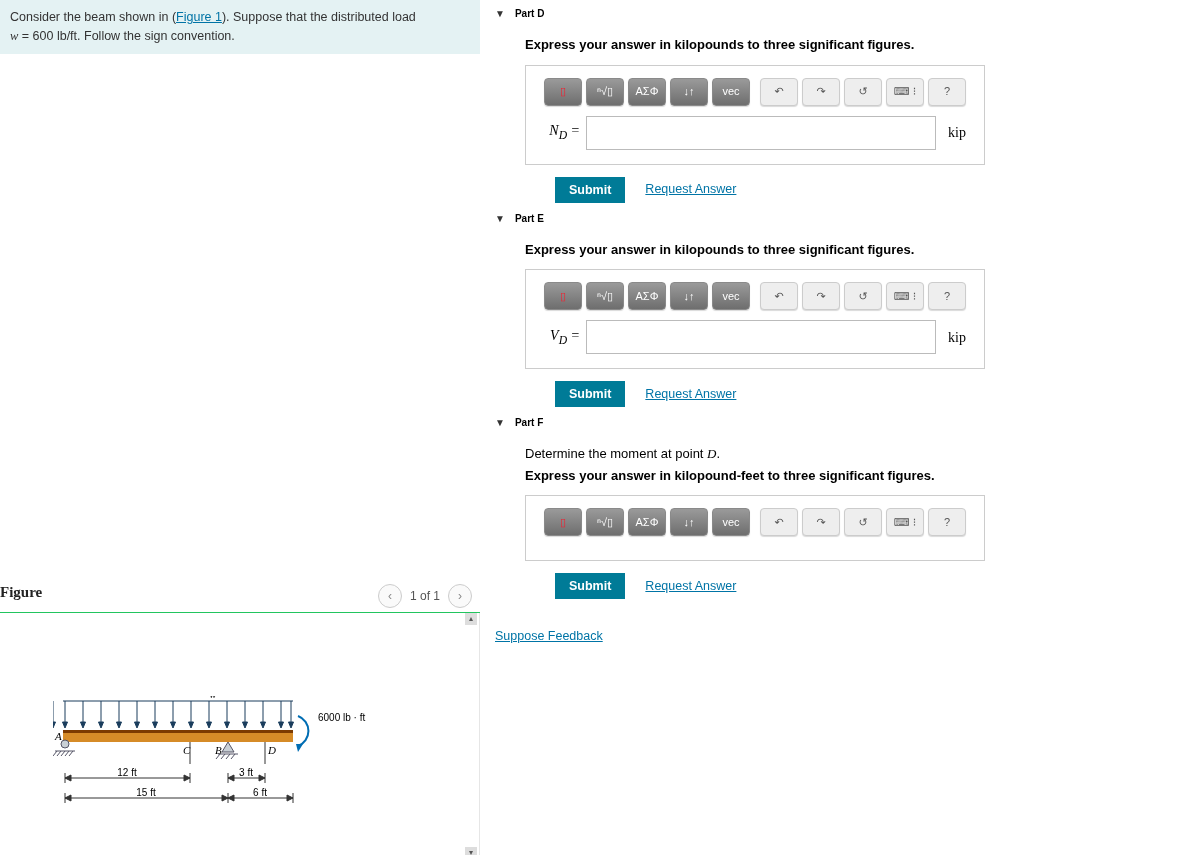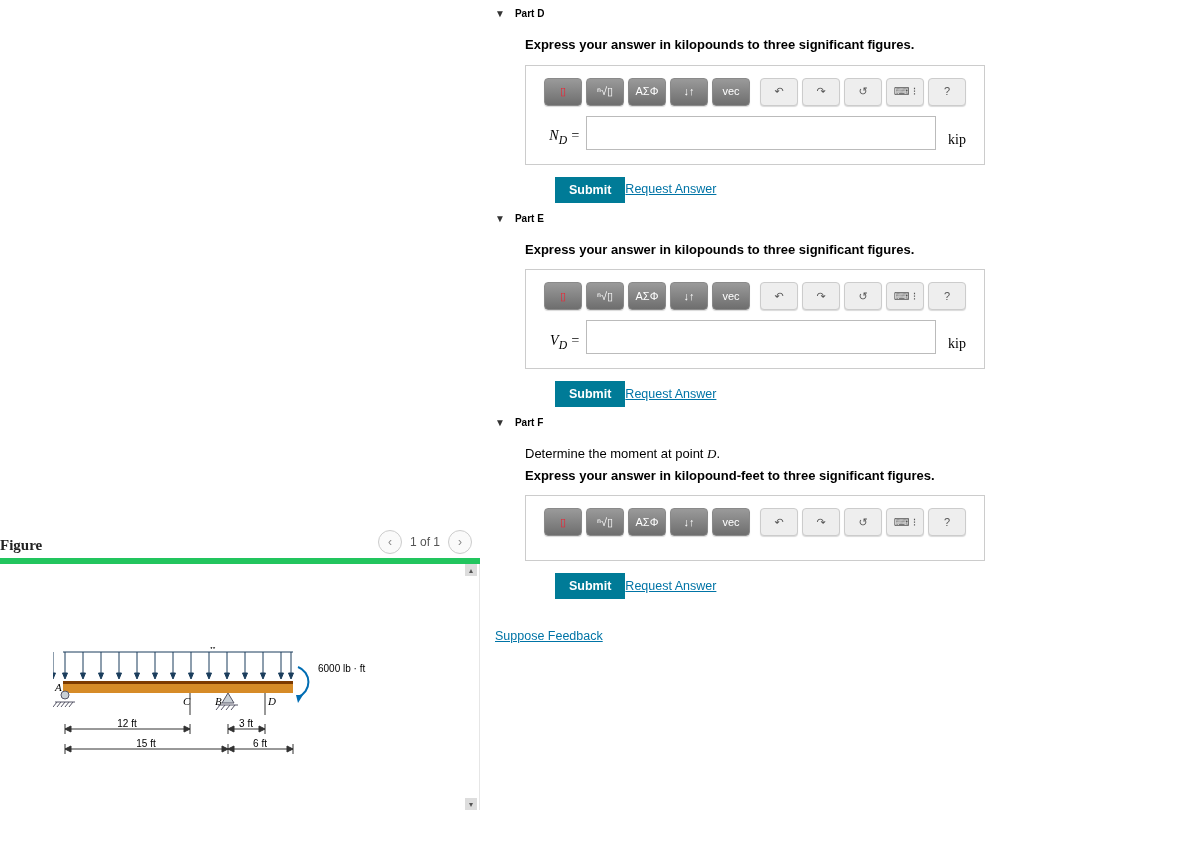--- a/index.html
+++ b/index.html
@@ -3,21 +3,21 @@
 <meta charset="utf-8">
 <style>
 html,body{margin:0;padding:0;font-family:Arial,Helvetica,sans-serif;font-size:12px;color:#333;background:#fff;width:1195px}
 .page{display:flex;padding:0}
 .left-col{width:480px;box-sizing:border-box}
 .right-col{width:715px;box-sizing:border-box;padding-left:15px}
 .problem-statement{background:#e4f2f3;padding:8px 10px;font-size:12.5px;line-height:1.5}
 .problem-statement a{color:#0074a6;text-decoration:underline}
 .problem-statement .var{font-style:italic;font-family:'Times New Roman',serif}
 .figure-section{margin-top:530px}
-.figure-header{display:flex;justify-content:space-between;align-items:flex-end;border-bottom:6px solid #22c55e;padding:0 8px 4px 0}
+.figure-header{display:flex;justify-content:space-between;align-items:flex-start;border-bottom:1px solid #22c55e;padding:0 8px 4px 0}
 .figure-title{font-family:'Times New Roman',serif;font-size:15px;font-weight:bold;color:#222}
 .figure-nav{display:flex;align-items:center;gap:8px;font-size:12px;color:#555}
 .nav-btn{width:22px;height:22px;border:1px solid #ccc;border-radius:50%;background:#fafafa;display:flex;align-items:center;justify-content:center;font-size:12px;color:#888;cursor:pointer}
 .figure-body{position:relative;border-right:1px solid #e6e6e6;padding:8px;height:230px}
 .scroll-arrow{position:absolute;right:2px;width:12px;height:12px;background:#ddd;display:flex;align-items:center;justify-content:center;font-size:8px;color:#555}
 .scroll-arrow.up{top:0}
 .scroll-arrow.down{bottom:0}
 .beam-fig{margin-top:75px;margin-left:45px;position:relative;width:340px;height:140px}
 .beam-fig svg{width:100%;height:100%}
 .part-section{margin-top:6px;margin-bottom:8px}
@@ -27,35 +27,39 @@
 .part-body{padding:12px 0 0 30px;font-size:13px;color:#000;line-height:1.5}
 .prompt-line{margin-bottom:2px}
 .prompt-line .ivar{font-family:'Times New Roman',serif;font-style:italic}
 .hint-line{font-weight:bold;color:#000;margin-bottom:10px}
 .answer-card{border:1px solid #ccc;max-width:460px;background:#fff;padding:12px 18px 14px 18px;box-sizing:border-box}
 .toolbar{display:flex;align-items:center;gap:4px;justify-content:center;margin-bottom:10px}
 .tbtn{height:26px;min-width:28px;padding:0 4px;border:1px solid #8a8a8a;border-radius:4px;background:linear-gradient(#9a9a9a,#6e6e6e);color:#fff;display:flex;align-items:center;justify-content:center;font-size:11px;cursor:pointer;box-shadow:0 1px 1px rgba(0,0,0,.15)}
 .tbtn.light{background:#eee;color:#555;border-color:#ccc}
 .tbtn .red{color:#e23}
 .tgap{width:8px}
-.equation-row{display:flex;align-items:flex-end;gap:6px}
+.equation-row{display:flex;align-items:center;gap:6px}
 .eq-label{font-family:'Times New Roman',serif;font-style:italic;font-size:14px;min-width:36px;text-align:right}
 .eq-label sub{font-style:italic}
 .eq-input{flex:1;height:28px;border:1px solid #bbb;padding:2px 6px;font-size:13px}
 .eq-unit{font-family:'Times New Roman',serif;font-size:14px;margin-left:6px}
-.action-row{display:flex;align-items:center;margin-top:12px;padding-left:30px}
+.action-row{display:flex;align-items:center;gap:20px;margin-top:12px;padding-left:30px}
 .submit-btn{background:#007b97;color:#fff;border:none;height:26px;padding:0 14px;font-size:12.5px;font-weight:bold;cursor:pointer}
 .req-link{color:#0074a6;text-decoration:underline;font-size:12.5px;cursor:pointer}
 .feedback-link{color:#0074a6;text-decoration:underline;font-size:12.5px;cursor:pointer;display:inline-block;margin-top:22px}
 </style>
 </head>
 <body>
 
 <div class="page">
   <div class="left-col">
+    <div class="problem-statement">
+      <span>Consider the beam shown in (</span><a href="#">Figure 1</a><span>). Suppose that the distributed load</span><br>
+      <span class="var">w</span><span> = 600 lb/ft. Follow the sign convention.</span>
+    </div>
 
     <div class="figure-section">
       <div class="figure-header">
         <div class="figure-title">Figure</div>
         <div class="figure-nav">
           <div class="nav-btn">‹</div>
           <span>1 of 1</span>
           <div class="nav-btn">›</div>
         </div>
       </div>

